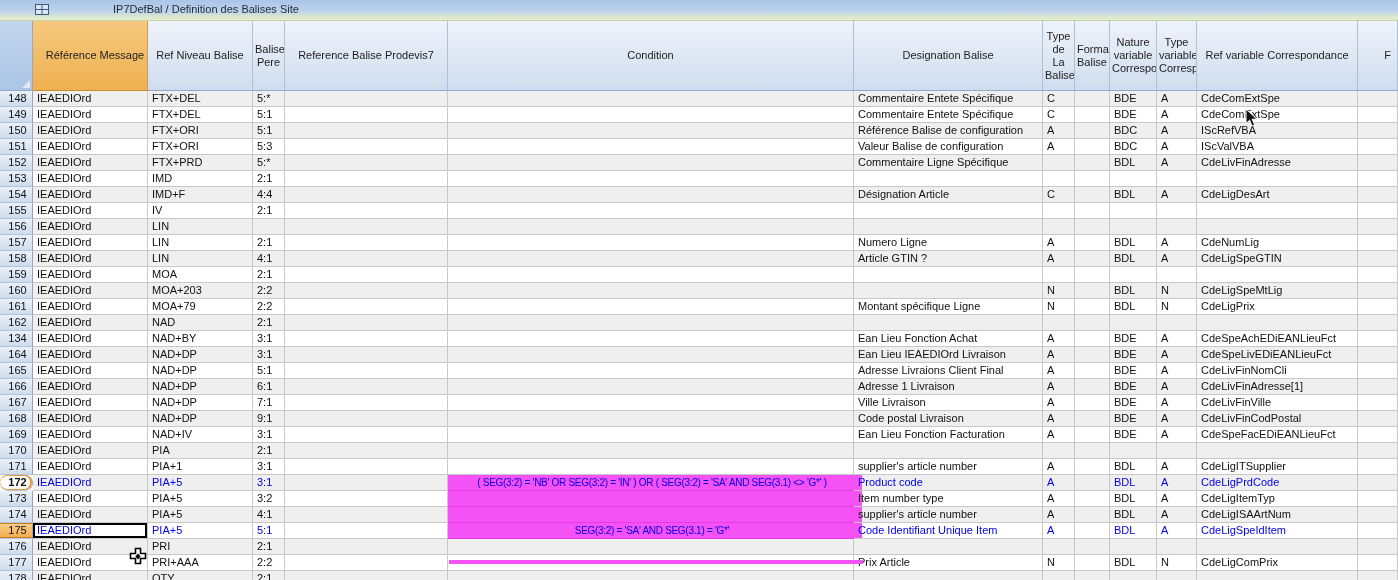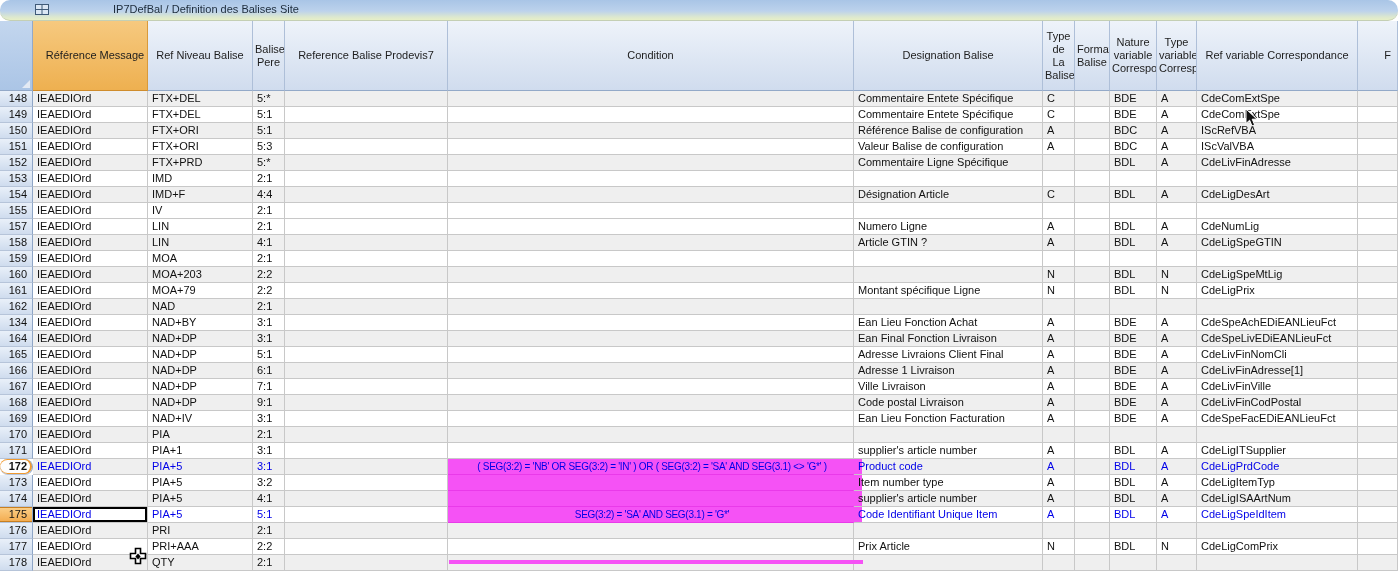--- a/index.html
+++ b/index.html
@@ -2,21 +2,21 @@
 <html style="--magenta: #f552f5; --blue-text: #0000e8; --header-orange: #f6c97f; --active-orange: #f3ab4e; --stripe: #efefef;"><head>
 <meta charset="utf-8">
 <style>
   html,body{margin:0;padding:0;background:#fff;}
   .app{position:relative;width:1398px;height:580px;overflow:hidden;
        font-family:"Liberation Sans",sans-serif;font-size:11px;color:#111;
        background:#fff;}
   
   .titlebar{position:absolute;left:0;top:0;width:1398px;height:21px;
     background:linear-gradient(180deg,#a9c5e6 0%,#bcd2ec 55%,#dce8cf 85%,#e7efc7 100%);
-    border-bottom:1px solid #c4cfb4;box-sizing:border-box;border-radius:10px;}
+    border-bottom:1px solid #c4cfb4;box-sizing:border-box;}
   .tb-icon{position:absolute;left:35px;top:4px;width:14px;height:11px;display:block;}
   .tb-title{position:absolute;left:113px;top:3px;color:#1c2b3a;font-size:11px;}
   
   table.grid{position:absolute;left:0;top:21px;border-collapse:separate;border-spacing:0;
     table-layout:fixed;width:1398px;}
   col.w0{width:33px}col.w1{width:115px}col.w2{width:105px}col.w3{width:32px}
   col.w4{width:163px}col.w5{width:406px}col.w6{width:189px}col.w7{width:32px}
   col.w8{width:35px}col.w9{width:47px}col.w10{width:40px}col.w11{width:161px}col.w12{width:40px}
   thead th{height:70px;vertical-align:middle;text-align:center;font-weight:normal;
     color:#1d1d1d;background:linear-gradient(180deg,#eef3fa,#d0dcee);
@@ -29,21 +29,21 @@
   thead th.extra-col{text-align:right;padding-right:6px;}
   .tri{position:absolute;right:2px;bottom:2px;width:0;height:0;
     border-left:8px solid transparent;border-bottom:8px solid #e3eaf4;}
   
   tbody th,tbody td{height:16px;line-height:15px;padding:0 0 0 4px;white-space:nowrap;
     overflow:hidden;box-sizing:border-box;text-align:left;font-weight:normal;}
   tbody td{border-right:1px solid #c8c8c8;border-bottom:1px solid #c8c8c8;background:#fff;}
   tr.even td{background:var(--stripe,#efefef);}
   tbody th.rowhead{background:linear-gradient(180deg,#e9f0f9,#cfdcee);
     border-right:1px solid #8fa6c6;border-bottom:1px solid #b6c4d9;
-    text-align:right;padding:0 5px 0 8px;color:#111;}
+    text-align:center;padding:0 5px 0 8px;color:#111;}
   tbody th.rowhead.current{background:#fdfdfd;font-weight:bold;
     box-shadow:inset -2px 0 0 #f09a30,inset 0 1px 0 #f09a30,inset 0 -1px 0 #f09a30;border-radius:8px;}
   tbody th.rowhead.active{background:linear-gradient(180deg,#fbd08a,var(--active-orange,#f3ab4e));
     font-weight:normal;box-shadow:inset 0 1px 0 #c87f20,inset 0 -1px 0 #c87f20;}
   tr.blue td{color:var(--blue-text,#0000e8);}
   td.c-condition{font-size:10px;letter-spacing:-0.3px;padding-left:3px;text-align:center;}
   tr td.magenta{background:var(--magenta,#f552f5) !important;
     border-bottom:1px solid #e93ae9;border-right:1px solid var(--magenta,#f552f5);}
   tr td.mg-left{background-image:linear-gradient(90deg,var(--magenta,#f552f5) 0 8px,rgba(0,0,0,0) 8px);margin-left:18px;}
   td.active-cell{box-shadow:inset 0 0 0 2px #000;background:#fff !important;}
@@ -219,20 +219,35 @@
           <td class="c-prodevis"></td>
           <td class="c-condition"></td>
           <td class="c-designation"></td>
           <td class="c-type"></td>
           <td class="c-format"></td>
           <td class="c-nature"></td>
           <td class="c-type_var"></td>
           <td class="c-ref_var"></td>
           <td class="c-extra"></td>
         </tr>
+        <tr class="even">
+          <th class="rowhead ">156</th>
+          <td class="c-ref_message">IEAEDIOrd</td>
+          <td class="c-niveau">LIN</td>
+          <td class="c-pere"></td>
+          <td class="c-prodevis"></td>
+          <td class="c-condition"></td>
+          <td class="c-designation"></td>
+          <td class="c-type"></td>
+          <td class="c-format"></td>
+          <td class="c-nature"></td>
+          <td class="c-type_var"></td>
+          <td class="c-ref_var"></td>
+          <td class="c-extra"></td>
+        </tr>
         <tr class="odd">
           <th class="rowhead ">157</th>
           <td class="c-ref_message">IEAEDIOrd</td>
           <td class="c-niveau">LIN</td>
           <td class="c-pere">2:1</td>
           <td class="c-prodevis"></td>
           <td class="c-condition"></td>
           <td class="c-designation">Numero Ligne</td>
           <td class="c-type">A</td>
           <td class="c-format"></td>
@@ -331,21 +346,21 @@
           <td class="c-ref_var">CdeSpeAchEDiEANLieuFct</td>
           <td class="c-extra"></td>
         </tr>
         <tr class="even">
           <th class="rowhead ">164</th>
           <td class="c-ref_message">IEAEDIOrd</td>
           <td class="c-niveau">NAD+DP</td>
           <td class="c-pere">3:1</td>
           <td class="c-prodevis"></td>
           <td class="c-condition"></td>
-          <td class="c-designation">Ean Final Fonction Livraison</td>
+          <td class="c-designation">Ean Lieu IEAEDIOrd Livraison</td>
           <td class="c-type">A</td>
           <td class="c-format"></td>
           <td class="c-nature">BDE</td>
           <td class="c-type_var">A</td>
           <td class="c-ref_var">CdeSpeLivEDiEANLieuFct</td>
           <td class="c-extra"></td>
         </tr>
         <tr class="odd">
           <th class="rowhead ">165</th>
           <td class="c-ref_message">IEAEDIOrd</td>

